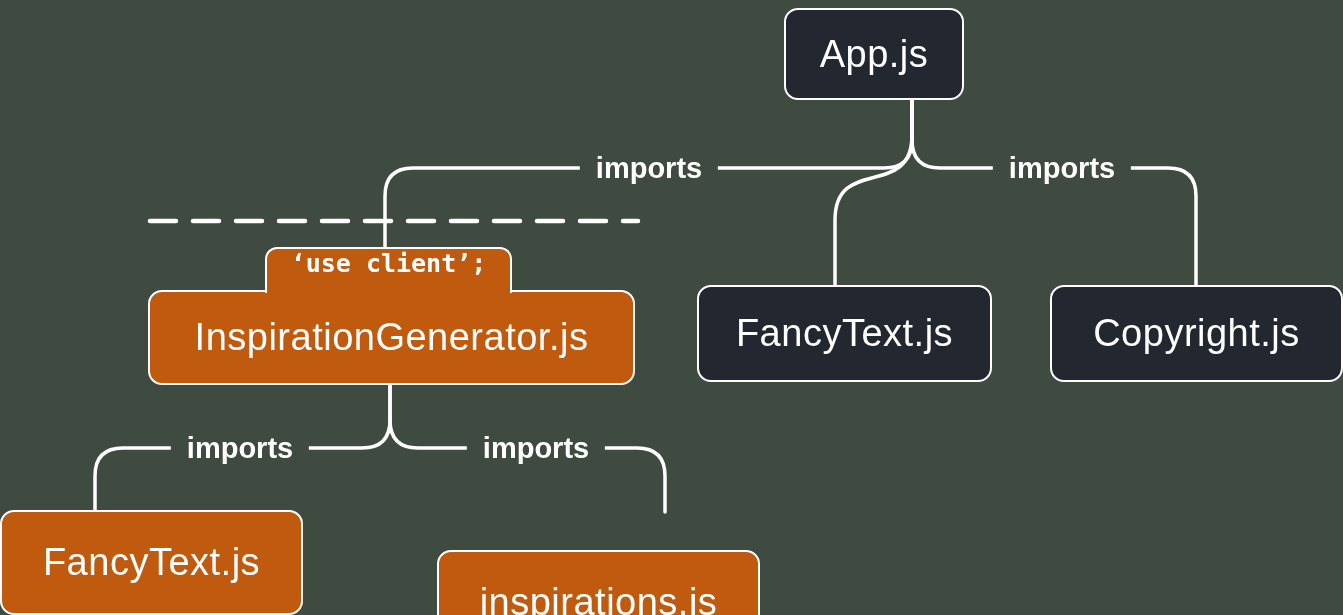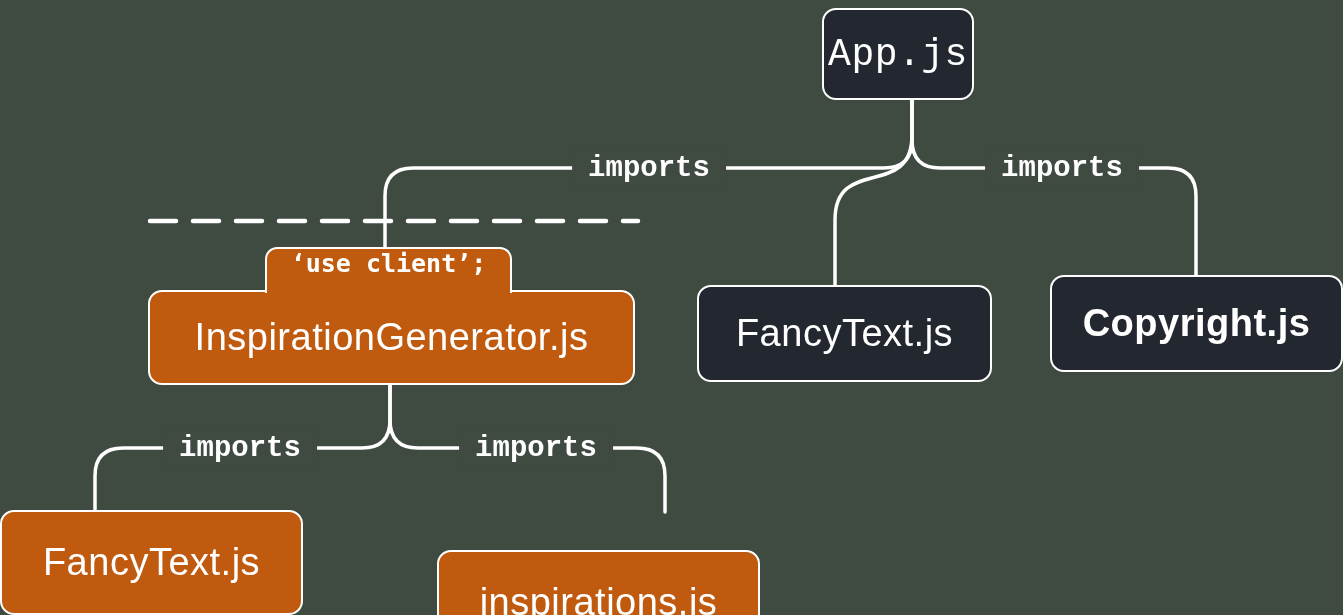--- a/index.html
+++ b/index.html
@@ -48,21 +48,20 @@
   .edge-label {
     position: absolute;
     transform: translate(-50%, -50%);
     background: var(--background);
     color: var(--text);
     font-size: 29px;
     font-weight: 600;
     padding: 2px 16px;
     white-space: nowrap;
     z-index: 1;
-    font-family: Liberation Mono, monospace;
   }
   .badge {
     position: absolute;
     display: flex;
     align-items: flex-start;
     justify-content: center;
     background: var(--client-node);
     border: 2.5px solid var(--line);
     border-bottom: none;
     border-radius: 12px 12px 0 0;
@@ -89,37 +88,37 @@
   </svg>
 
   <span class="edge-label" style="left:649px; top:168px;">imports</span>
 
   <span class="edge-label" style="left:1062px; top:168px;">imports</span>
 
   <span class="edge-label" style="left:240px; top:448px;">imports</span>
 
   <span class="edge-label" style="left:536px; top:448px;">imports</span>
 
-  <div class="node server" style="left:822px; top:8px; width:152px; height:92px;font-family:Liberation Mono, monospace;">
+  <div class="node server" style="left:784px; top:8px; width:180px; height:92px;">
     <span>App.js</span>
   </div>
 
   <div class="node client" style="left:148px; top:290px; width:487px; height:95px;text-align:right;">
     <span>InspirationGenerator.js</span>
   </div>
 
   <div class="badge" style="left:265px; top:247px; width:247px; height:46px;">
     <span>‘use client’;</span>
   </div>
 
   <div class="node server" style="left:697px; top:285px; width:295px; height:97px;">
     <span>FancyText.js</span>
   </div>
 
-  <div class="node server" style="left:1050px; top:275px; width:293px; height:97px;font-weight:bold;">
+  <div class="node server" style="left:1050px; top:285px; width:293px; height:97px;">
     <span>Copyright.js</span>
   </div>
 
   <div class="node client" style="left:0px; top:510px; width:303px; height:105px;">
     <span>FancyText.js</span>
   </div>
 
   <div class="node client" style="left:437px; top:510px; width:323px; height:105px;margin-top:40px;">
     <span>inspirations.js</span>
   </div>

